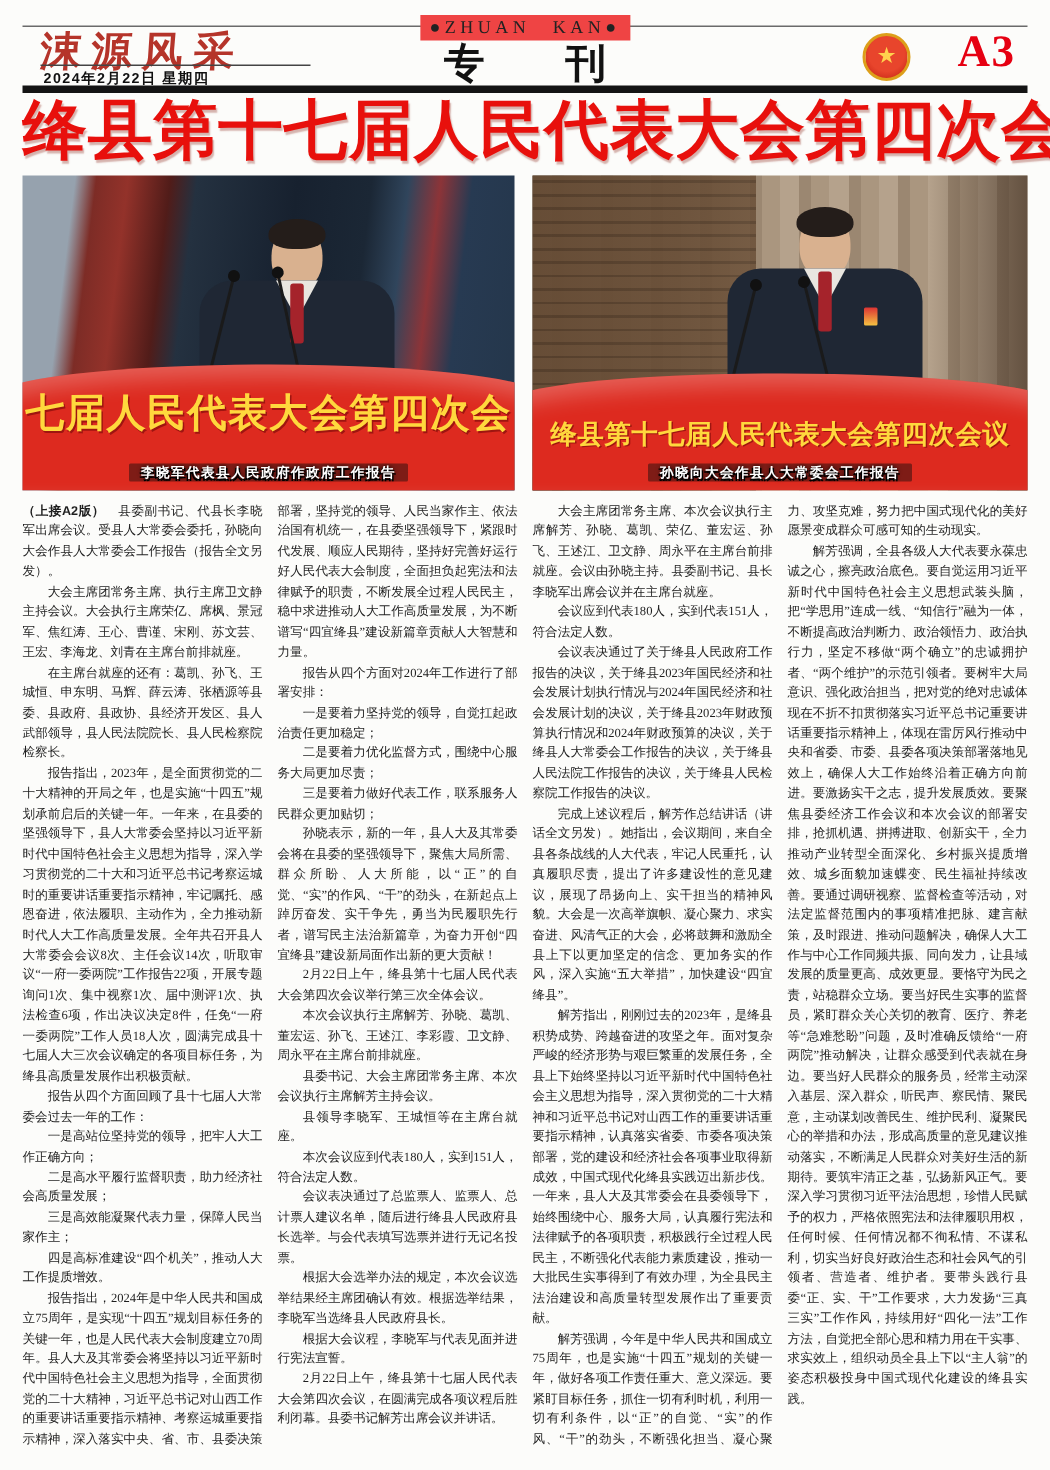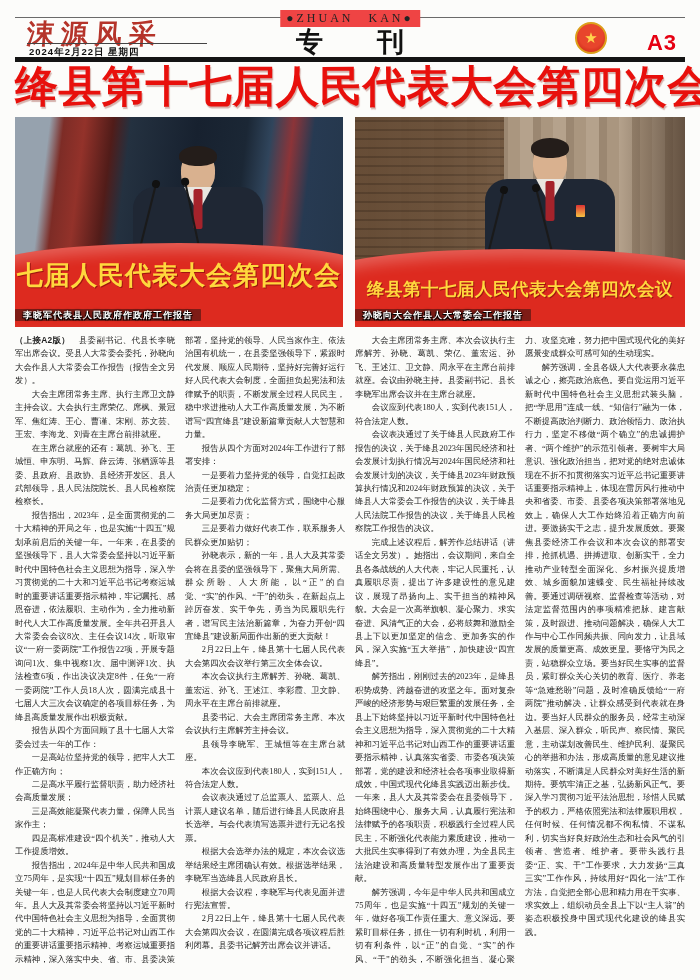--- a/index.html
+++ b/index.html
@@ -17,22 +17,22 @@
         font-family:"DejaVu Serif",serif;}
   .masthead-date{position:absolute;left:14px;top:46px;font-size:9.5px;font-weight:bold;
         color:#111;letter-spacing:1px;font-family:"Liberation Sans",sans-serif;}
   .date-rule{position:absolute;left:12px;top:43px;width:180px;height:1px;background:#444;}
   .section-title{position:absolute;left:50%;top:24px;transform:translateX(-50%);
         font-size:27px;color:#111;white-space:nowrap;font-weight:bold;}
   .emblem{position:absolute;right:78px;top:22px;width:32px;height:32px;border-radius:50%;
         background:radial-gradient(circle at 50% 42%,#e8452c 0 55%,#bf1d10 100%);
         border:2px solid #dd9f1a;box-sizing:border-box;text-align:center;}
   .emblem .star{font-size:15px;color:#ffd34d;line-height:28px;}
-  .page-number{position:absolute;right:8px;top:18px;font-size:22px;font-weight:bold;
-        color:#e60012;font-family:Liberation Sans, sans-serif;letter-spacing:1px;margin-top:12px;}
+  .page-number{position:absolute;right:8px;top:18px;font-size:30px;font-weight:bold;
+        color:#e60012;font-family:Liberation Serif, serif;letter-spacing:1px;}
   .thick-rule{position:absolute;left:0;right:0;top:57px;height:4.5px;background:#141414;}
 
   
   .headline{position:absolute;left:15px;top:67px;width:670px;height:46px;
         font-size:43px;line-height:46px;font-weight:900;color:#e8100c;text-align:right;
         white-space:nowrap;font-family:Liberation Mono, monospace;
         text-shadow:1px 2px 1px rgba(140,40,30,.35);letter-spacing:0.5px;}
 
   
   .photos{position:absolute;left:15px;top:117px;width:670px;height:170px;display:flex;gap:12px;}
@@ -68,21 +68,21 @@
         border-radius:50% 50% 0 0 / 26% 26% 0 0;
         box-shadow:inset 0 8px 14px rgba(255,255,255,.25);}
   .photo.left .podium{height:40%;}
   .photo.right .podium{height:37%;}
   .podium-banner{position:absolute;left:0;width:100%;text-align:center;font-weight:900;
         color:#ffd83d;white-space:nowrap;overflow:hidden;
         font-family:"Liberation Sans","DejaVu Sans",sans-serif;
         text-shadow:1px 1px 0 #9e1510;}
   .photo.left .podium-banner{bottom:34px;font-size:26px;letter-spacing:1px;}
   .photo.right .podium-banner{bottom:26px;font-size:17.5px;letter-spacing:0.5px;}
-  .photo-caption{position:absolute;left:0;bottom:5px;width:100%;text-align:left;
+  .photo-caption{position:absolute;left:0;bottom:5px;width:100%;text-align:center;
         font-size:9px;font-weight:bold;color:#fff;letter-spacing:1px;
         font-family:"Liberation Sans",sans-serif;
         text-shadow:0 0 3px #000,1px 1px 0 #000,-1px 1px 0 #000;}
   .photo-caption .strip{background:rgba(10,10,10,.45);padding:1px 8px;border-radius:1px;}
 
   
   .article{position:absolute;left:15px;top:334px;width:670px;height:642px;
         column-count:4;column-gap:10px;text-align:justify;overflow:hidden;
         font-size:8.4px;line-height:13.45px;color:#1e1e1e;}
   .article p{margin:0;text-indent:2em;}

